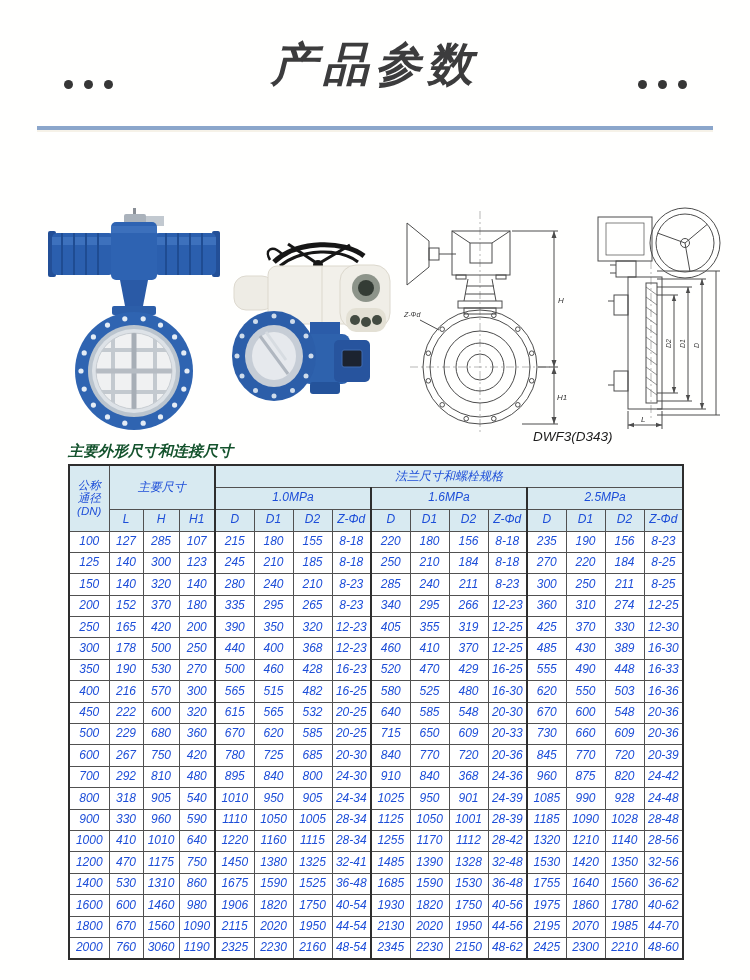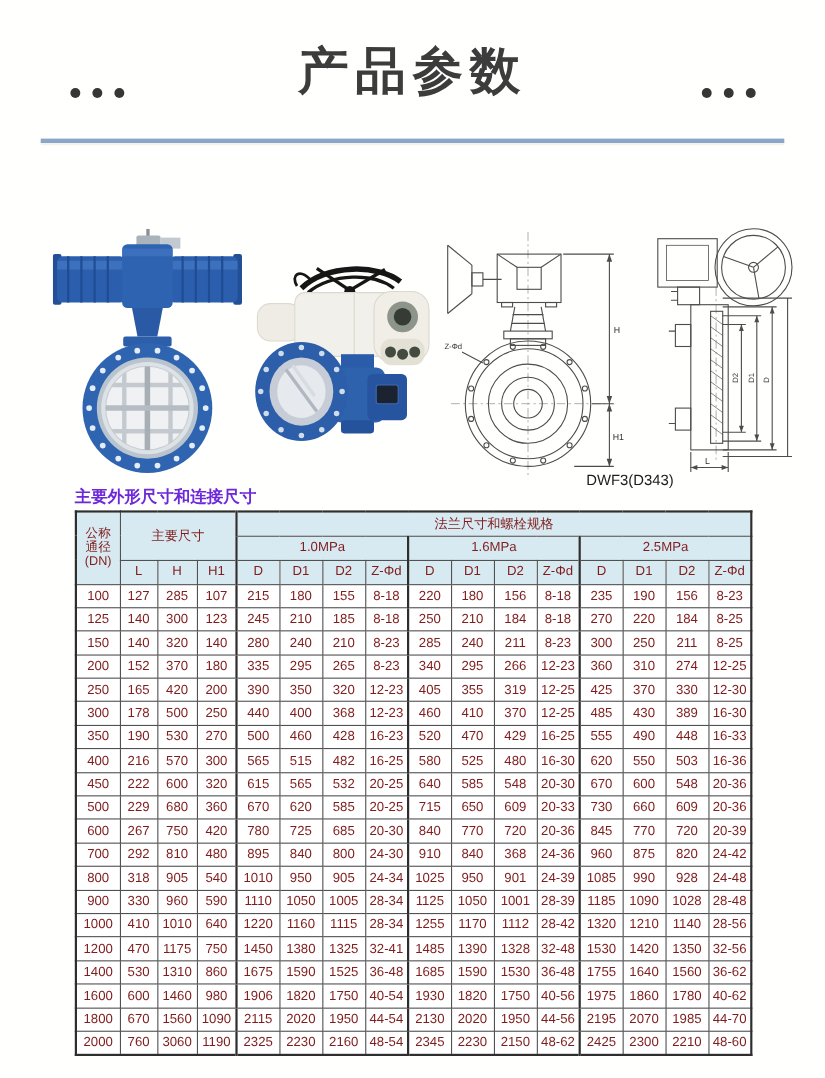--- a/index.html
+++ b/index.html
@@ -1,17 +1,17 @@
 <!DOCTYPE html>
 <html><head>
 <meta charset="utf-8">
 <style>
   html,body{margin:0;padding:0;}
   body{font-family:"Liberation Sans","DejaVu Sans",sans-serif;background:#ffffff;}
-  .page{position:relative;width:750px;height:980px;background:#fffffe;overflow:hidden;}
+  .page{position:relative;width:750px;height:980px;background:#fffffe;overflow:hidden;font-style:italic;}
 
   
   .page-title{position:absolute;left:0;top:34px;width:750px;text-align:center;
     font-size:46px;font-weight:800;color:#3c3c3d;letter-spacing:6px;margin:0;}
   .dots{position:absolute;top:80px;display:flex;gap:11px;}
   .dots .dot{width:9px;height:9px;border-radius:50%;background:#363636;}
   .dots-left{left:64px;}
   .dots-right{left:638px;}
   .accent-line{position:absolute;left:37px;top:126px;width:676px;height:4px;
     background:#8ba6cb;box-shadow:0 2px 0 rgba(240,234,216,.6);}
@@ -19,26 +19,26 @@
   .subtitle{position:absolute;left:68px;top:144px;font-size:17px;font-weight:700;color:#101010;}
 
   
   .fig{position:absolute;}
   .fig svg{display:block;}
   .watermark{position:absolute;left:214px;top:389px;z-index:6;white-space:nowrap;
     font-family:"Liberation Serif","DejaVu Serif",serif;font-size:34px;color:#9b9b9b;
     opacity:.55;letter-spacing:1px;}
   .model-label{position:absolute;left:533px;top:429px;font-size:13.5px;color:#1d1d1d;}
 
-  .table-title{position:absolute;left:68px;top:442px;font-size:15px;font-weight:700;color:#6d28d9;}
+  .table-title{position:absolute;left:68px;top:442px;font-size:15px;font-weight:700;color:#14532d;}
 
   
   .table-wrap{position:absolute;left:68px;top:464px;}
   .spec-table{border-collapse:collapse;table-layout:fixed;width:614px;
-    border:2px solid #2e2e2e;font-size:12px;color:#7f1d1d;background:#ffffff;}
+    border:2px solid #2e2e2e;font-size:12px;color:#1d4ed8;background:#ffffff;}
   .spec-table th,.spec-table td{border:1px solid #515151;text-align:center;
     vertical-align:middle;padding:0;font-weight:400;line-height:1.12;overflow:hidden;}
   .spec-table thead th{background:#d8eaf1;}
   .spec-table thead tr{height:22px;}
   .spec-table tbody tr{height:21.4px;}
   .gsep{border-left:2px solid #2e2e2e !important;}
   .dn-cell{white-space:pre-line;font-size:11.5px;line-height:1.25;}
 
   .lineart{stroke:#4c4c4c;stroke-width:1;fill:none;}
   .dimtext{font-family:"Liberation Sans",sans-serif;fill:#333;}

